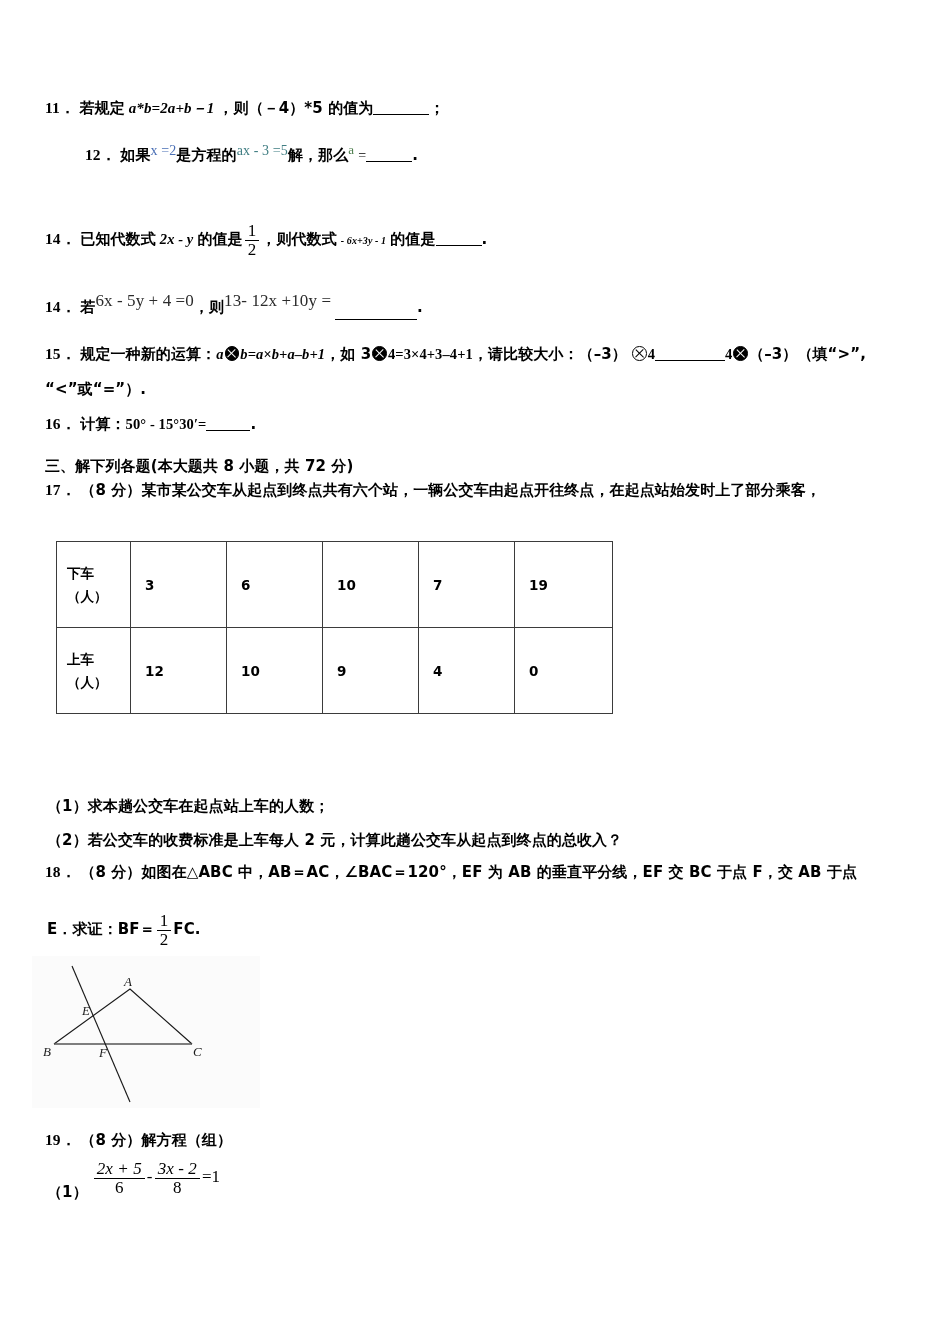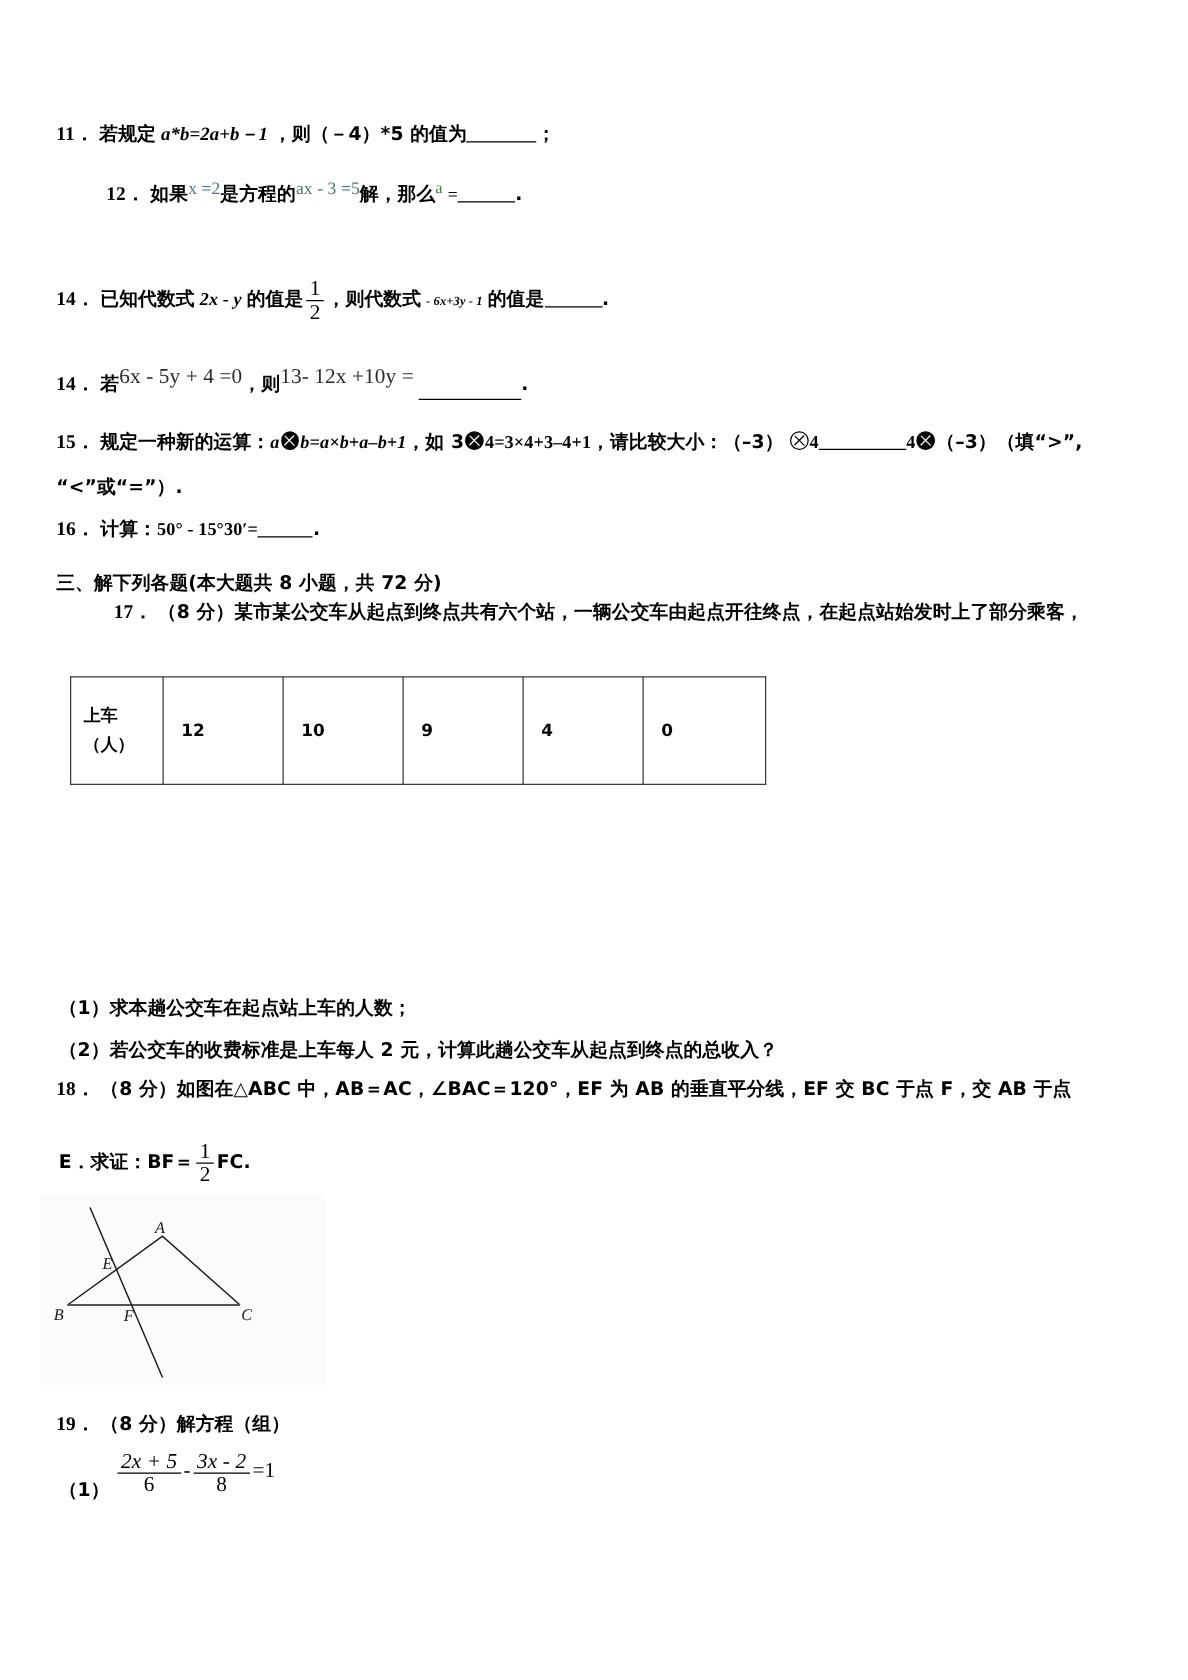--- a/index.html
+++ b/index.html
@@ -212,35 +212,46 @@
   </div>
   <div class="qline cn" style="left:45px; top:378px;">“&lt;”或“=”）.</div>
 
   <div class="qline" style="left:45px; top:412px;">
     <span class="qnum">16．</span>
     <span class="cn">计算：</span><span class="bold" style="font-size:14.5px;">50° - 15°30′=</span><span class="blank w5"></span><span class="cn">.</span>
   </div>
 
   <div class="qline cn" style="left:45px; top:428px;margin-top:27px;">三、解下列各题(本大题共 8 小题，共 72 分)</div>
 
-  <div class="qline" style="left:45px; top:478px;margin-left:46px;">
+  <div class="qline" style="left:45px; top:478px;">
     <span class="qnum">17．</span>
     <span class="cn">（8 分）某市某公交车从起点到终点共有六个站，一辆公交车由起点开往终点，在起点站始发时上了部分乘客，</span>
   </div>
 
   <table class="tbl" style="left:56px; top:541px; width:556px;">
     <colgroup>
       <col style="width:74px">
       <col style="width:96px">
       <col style="width:96px">
       <col style="width:96px">
       <col style="width:96px">
       <col style="width:98px">
     </colgroup>
     <tbody>
+      <tr style="height:86px;">
+        <td class="rowhdr">
+          <div>下车</div>
+          <div>（人）</div>
+        </td>
+        <td class="val">3</td>
+        <td class="val">6</td>
+        <td class="val">10</td>
+        <td class="val">7</td>
+        <td class="val">19</td>
+      </tr>
       <tr style="height:86px;">
         <td class="rowhdr">
           <div>上车</div>
           <div>（人）</div>
         </td>
         <td class="val">12</td>
         <td class="val">10</td>
         <td class="val">9</td>
         <td class="val">4</td>
         <td class="val">0</td>

